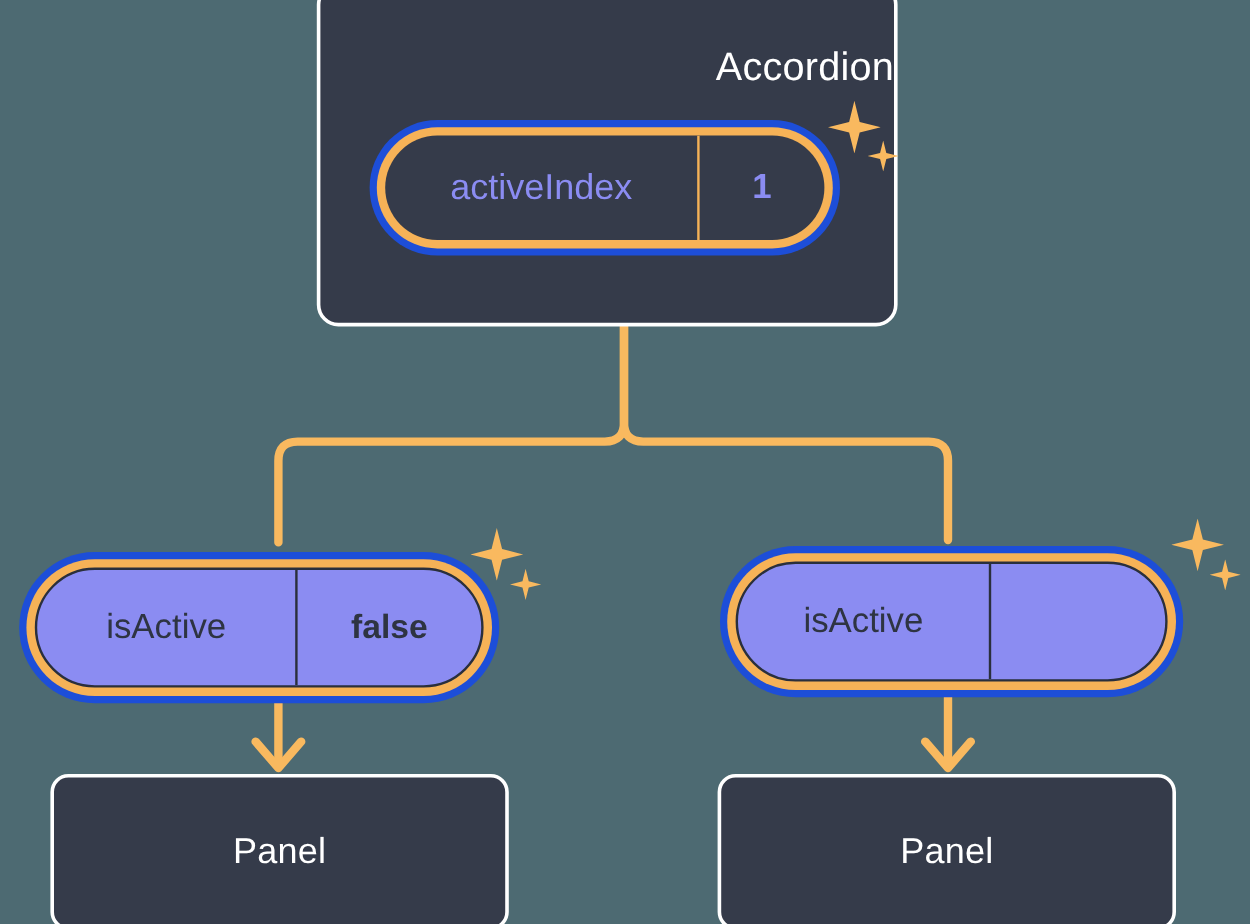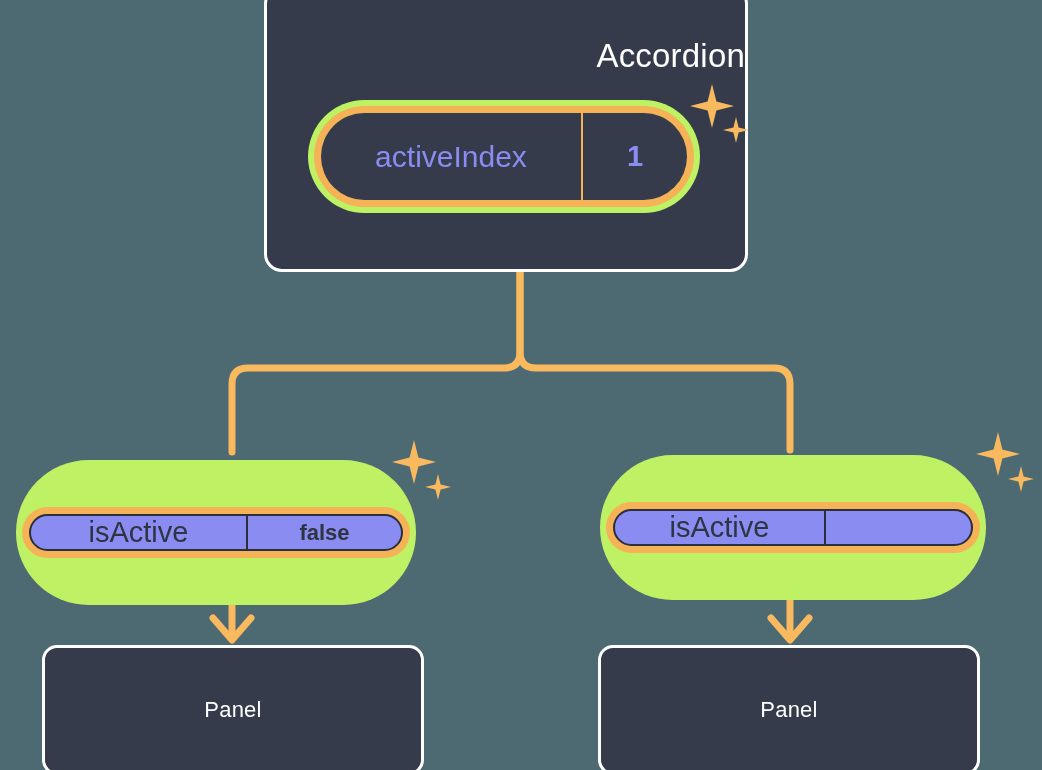--- a/index.html
+++ b/index.html
@@ -56,35 +56,35 @@
   .card-panel {
     width: 382px;
     height: 130px;
     border-radius: 15px;
     display: flex;
     align-items: center;
     justify-content: center;
   }
   .card-panel .panel-label {
     color: #ffffff;
-    font-size: 22px;
+    font-size: 30px;
     font-weight: 400;
     letter-spacing: 0.2px;
   }
   .panel-left  { left: 42px;  top: 645px; }
   .panel-right { left: 598px; top: 645px; }
 
   
   .pill {
     position: absolute;
     box-sizing: border-box;
     border-radius: 999px;
     display: flex;
     align-items: stretch;
-    background: #bef264;          
+    background: #1d4ed8;          
     padding: 6px;
   }
   .pill-inner {
     flex: 1;
     display: flex;
     align-items: stretch;
     border-radius: 999px;
     background: #f6b257;          
     padding: 7px;
     box-sizing: border-box;
@@ -120,35 +120,34 @@
     border-right: 2px solid #f6b257;
   }
   .pill-top .pill-val {
     flex: 1;
     color: #8b8cf2;
     font-size: 29px;
   }
 
   
   .pill-state {
-    height: 145px;
-    align-items: center;
+    height: 126px;
   }
   .pill-state .pill-body {
     background: #8b8cf2;
     border: 2px solid #2a2f3c;
   }
   .pill-state .pill-key {
     color: #2e3442;
     font-size: 29px;
     border-right: 2px solid #2a2f3c;
   }
   .pill-state .pill-val {
     color: #2e3442;
-    font-size: 22px;
+    font-size: 28px;
   }
   .pill-false { left: 16px;  top: 460px; width: 400px; }
   .pill-false .pill-key { flex: 0 0 217px; }
   .pill-false .pill-val { flex: 1; }
   .pill-true  { left: 600px; top: 455px; width: 386px; }
   .pill-true .pill-key { flex: 0 0 211px; }
   .pill-true .pill-val { flex: 1; }
 
   
   .sparkle-group {

